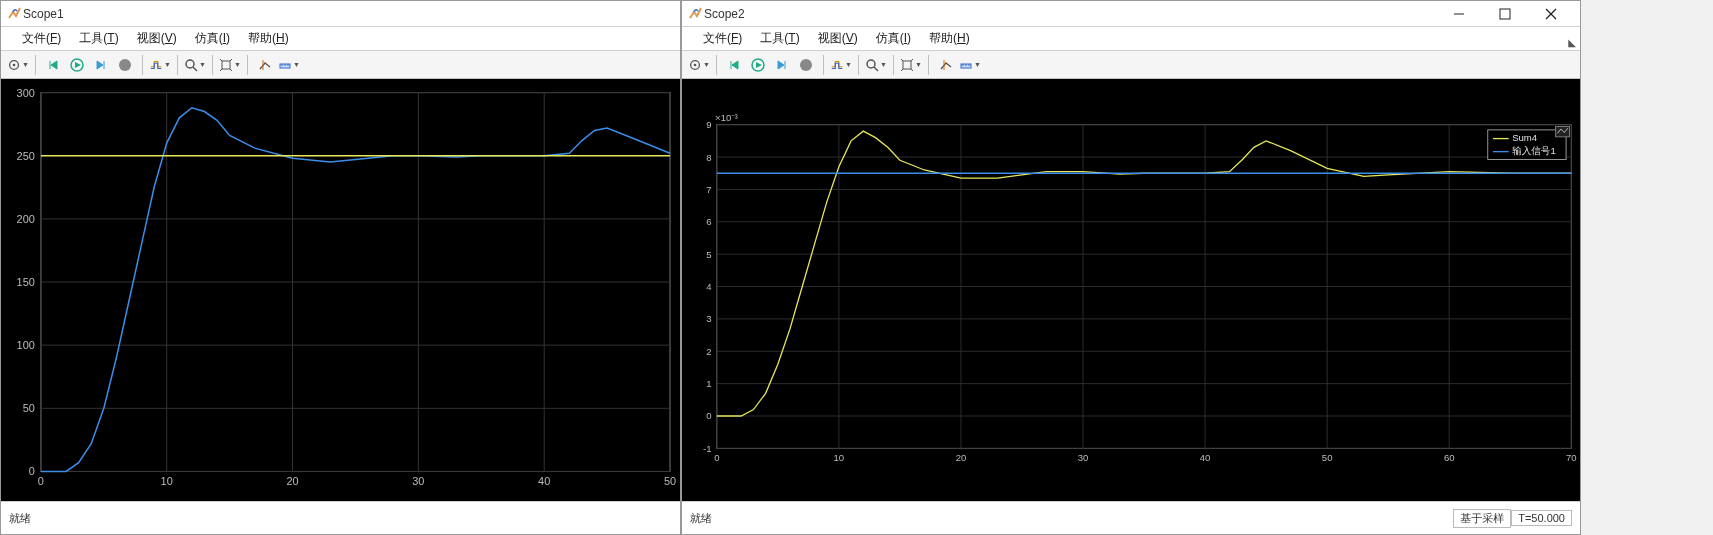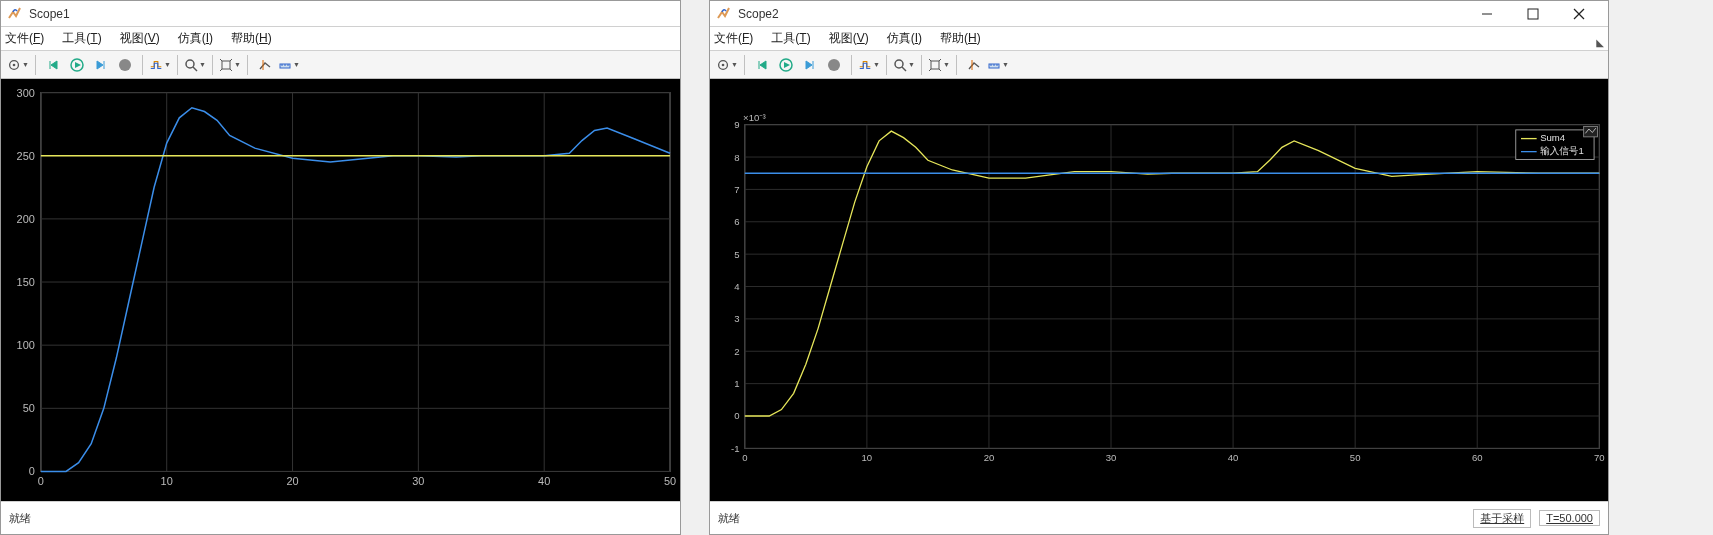--- a/index.html
+++ b/index.html
@@ -1,35 +1,35 @@
 <!DOCTYPE html>
 <html><head>
 <meta charset="utf-8">
 <style>
 * { margin: 0; padding: 0; box-sizing: border-box; }
 body { font-family: "Segoe UI", "Microsoft YaHei", sans-serif; font-size: 12px; background: #f0f0f0; width: 1713px; height: 535px; overflow: hidden; display: flex; }
 .scope-window { display: flex; flex-direction: column; background: #fff; border: 1px solid #999; }
 .scope-window.left { width: 681px; height: 535px; }
-.scope-window.right { width: 900px; height: 535px; position: relative; margin-left: 28px; }
-.titlebar { height: 26px; display: flex; align-items: center; padding: 0 6px; background: #fff; border-bottom: 1px solid #d0d0d0; gap: 6px; }
+.scope-window.right { width: 900px; height: 535px; position: relative; }
+.titlebar { height: 26px; display: flex; align-items: center; padding: 0 6px; background: #fff; border-bottom: 1px solid #d0d0d0; }
 .titlebar .logo { width: 16px; height: 16px; display: flex; align-items: center; justify-content: center; }
 .titlebar .title { font-size: 12px; color: #333; }
 .winbtns { margin-left: auto; display: flex; gap: 0; }
 .winbtn { width: 46px; height: 26px; display: flex; align-items: center; justify-content: center; color: #222; }
-.menubar { height: 24px; display: flex; align-items: center; gap: 18px; padding: 0 4px; background: #fff; border-bottom: 1px solid #d0d0d0; font-size: 12px; color: #222; position:relative;text-align:center;}
+.menubar { height: 24px; display: flex; align-items: center; gap: 18px; padding: 0 21px; background: #fff; border-bottom: 1px solid #d0d0d0; font-size: 12px; color: #222; position:relative;text-align:center;}
 .menubar .menu u { text-decoration: underline; }
 .menubar .corner { position:absolute; right:4px; bottom:2px; font-size:10px; color:#555; }
 .toolbar { height: 28px; display: flex; align-items: center; gap: 2px; padding: 0 6px; background: #f5f5f5; border-bottom: 1px solid #c0c0c0; }
 .tbtn { width: 22px; height: 22px; display: flex; align-items: center; justify-content: center; border-radius: 2px; }
 .sep { width: 1px; height: 20px; background: #c0c0c0; margin: 0 4px; }
 .dropcaret { margin-left: 1px; font-size: 7px; color: #555; }
 .plot-area { flex: 1; background: #000; position: relative; overflow: hidden; }
 .plot-area svg { width: 100%; height: 100%; display: block; }
 .statusbar { height: 22px; background: #fff; border-top: 1px solid #d0d0d0; display: flex; align-items: center; padding: 16px 8px; font-size: 11px; color: #333; }
-.statusbar .right { margin-left: auto; display:flex; gap:8px; align-items:center;text-decoration:underline;}
+.statusbar .right { margin-left: auto; display:flex; align-items:center;}
 .legend-box { stroke: #aaa; stroke-width: 1; fill: #000; }
 .legend-txt { fill: #e0e0e0; font-size: 11px; }
 .axis-txt { fill: #bbb; font-size: 11px; }
 .grid-line { stroke: #333; stroke-width: 1; }
 .exp-txt { fill:#bbb; font-size:11px; }
 </style>
 </head>
 <body>
 
 <div class="scope-window left">

